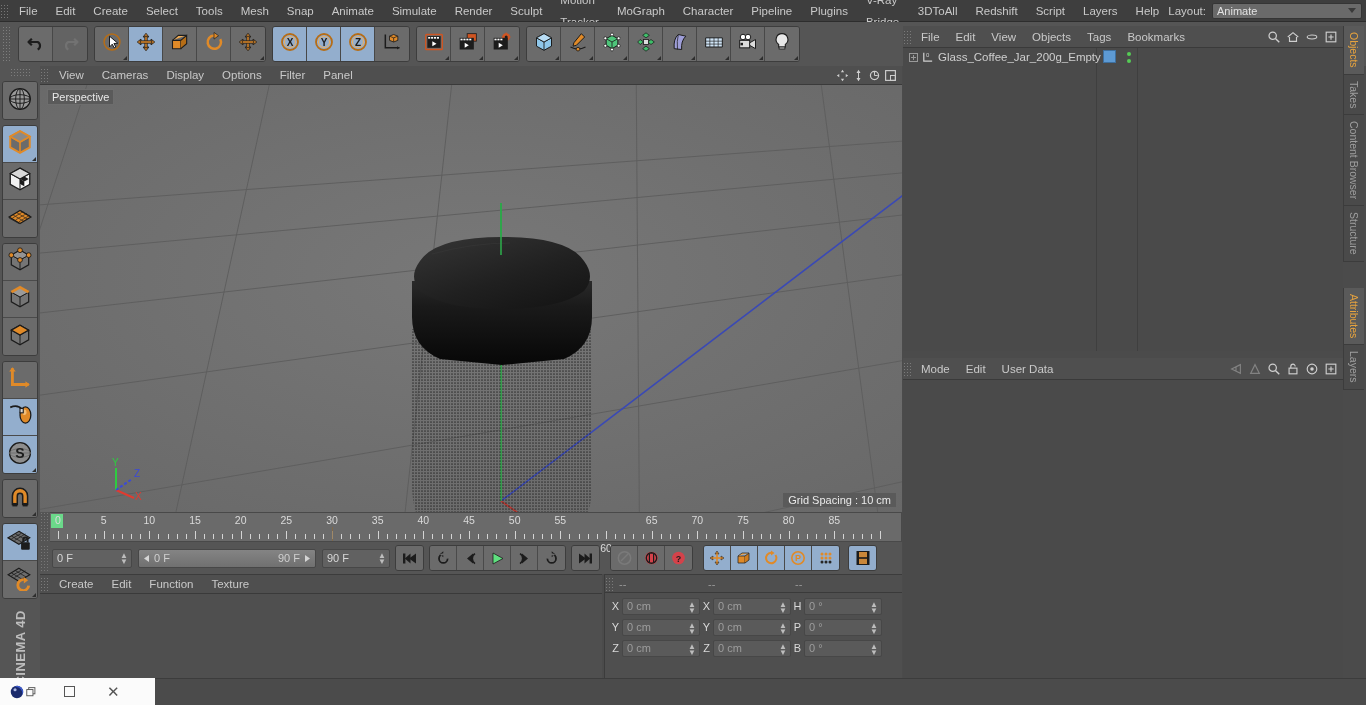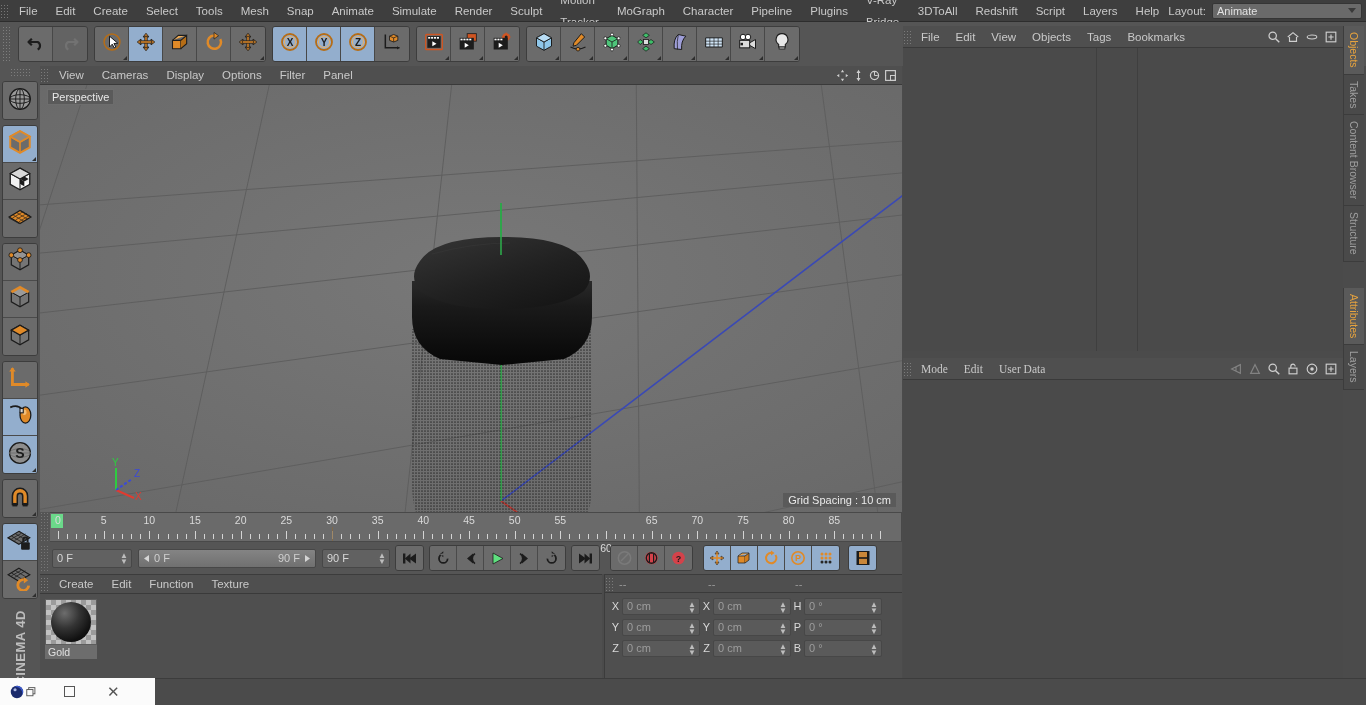--- a/index.html
+++ b/index.html
@@ -147,21 +147,21 @@
   .plusbox { width:9px; height:9px; border:1px solid #9a9a9a; position:relative; margin-right:3px; }
   .plusbox:before,.plusbox:after { content:''; position:absolute; background:#9a9a9a; }
   .plusbox:before { left:1px; right:1px; top:3px; height:1px; }
   .plusbox:after { top:1px; bottom:1px; left:3px; width:1px; }
   .tagsq { width:13px; height:13px; background:#5d9ad4; border:1px solid #3e6f9e; }
   .dots2 { display:flex; flex-direction:column; gap:3px; margin-left:6px; }
   .dots2 i { width:4px; height:4px; background:#55cc55; border-radius:50%; display:block; }
 
   .attrpanel { position:absolute; left:903px; top:358px; width:440px; height:320px; background:#4a4a4a; }
   .ahead { height:22px; display:flex; align-items:center; background:#4f4f4f;
-    border-bottom:1px solid #3a3a3a;font-family:Liberation Serif, serif; }
+    border-bottom:1px solid #3a3a3a; }
   .ahead .mi { font-size:11.5px; color:#c9c9c9; padding:0 8px; }
   .abody { height:298px; background:#4a4a4a; }
 
   .vtabs { position:absolute; right:0; top:26px; width:23px; height:480px; }
   .vtab { writing-mode:vertical-rl; font-size:10.5px; padding:6px 4px; color:#9f9f9f;
     background:#4a4a4a; border-bottom:1px solid #3c3c3c; border-left:1px solid #3c3c3c;
     text-align:center; }
   .vtab.act { background:#5a5a5a; color:#e7a33e; }
 
   
@@ -942,28 +942,20 @@
   <div class="matpanel">
     <div class="mathead">
       <div class="grip"></div>
       <div id="mat-menu" style="display:flex;align-items:center;">
           <div class="mi">Create</div>
           <div class="mi">Edit</div>
           <div class="mi">Function</div>
           <div class="mi">Texture</div>
         </div>
     </div>
-    <div class="matbody">
-      <div class="matitem">
-        <div class="matprev">
-          <div class="matsphere"></div>
-        </div>
-        <div class="matname">Gold</div>
-      </div>
-    </div>
   </div>
 
   <div class="coord">
     <div class="coordhead">
       <div class="grip"></div>
       <span class="lbl" style="padding-left:4px;">--</span>
       <span class="lbl" style="padding-left:8px;">--</span>
       <span class="lbl" style="padding-left:10px;">--</span>
     </div>
     <div id="coord-rows" style="padding:2px 4px 0 4px;">
@@ -1045,20 +1037,33 @@
           </svg>
         <svg class="tinyicon" viewBox="0 0 16 16">
             <rect x="2.5" y="2.5" width="11" height="11" fill="none" stroke="#cfcfcf" stroke-width="1.3"></rect>
             <path d="M8 5 V11 M5 8 H11" stroke="#cfcfcf" stroke-width="1.3"></path>
           </svg>
       </div>
     </div>
     <div class="otree">
       <div class="ocolumn"></div>
       <div class="ocolumn2"></div>
+      <div class="orow">
+        <span class="plusbox"></span>
+        <svg width="13" height="13" viewBox="0 0 14 14" style="margin-right:4px;">
+            <path d="M3 2 V11 H12" fill="none" stroke="#d0d0d0" stroke-width="1.3"></path>
+            <text x="5.5" y="6.5" font-size="6.5" fill="#d0d0d0" font-family="Liberation Sans">0</text>
+          </svg>
+        <span>Glass_Coffee_Jar_200g_Empty</span>
+        <span class="tagsq" style="position:absolute;left:200px;top:2px;"></span>
+        <span class="dots2" style="position:absolute;left:218px;top:4px;">
+            <i></i>
+            <i></i>
+          </span>
+      </div>
     </div>
   </div>
 
   <div class="attrpanel">
     <div class="ahead">
       <div class="grip"></div>
       <div id="attr-menu" style="display:flex;align-items:center;">
           <div class="mi">Mode</div>
           <div class="mi">Edit</div>
           <div class="mi">User Data</div>

